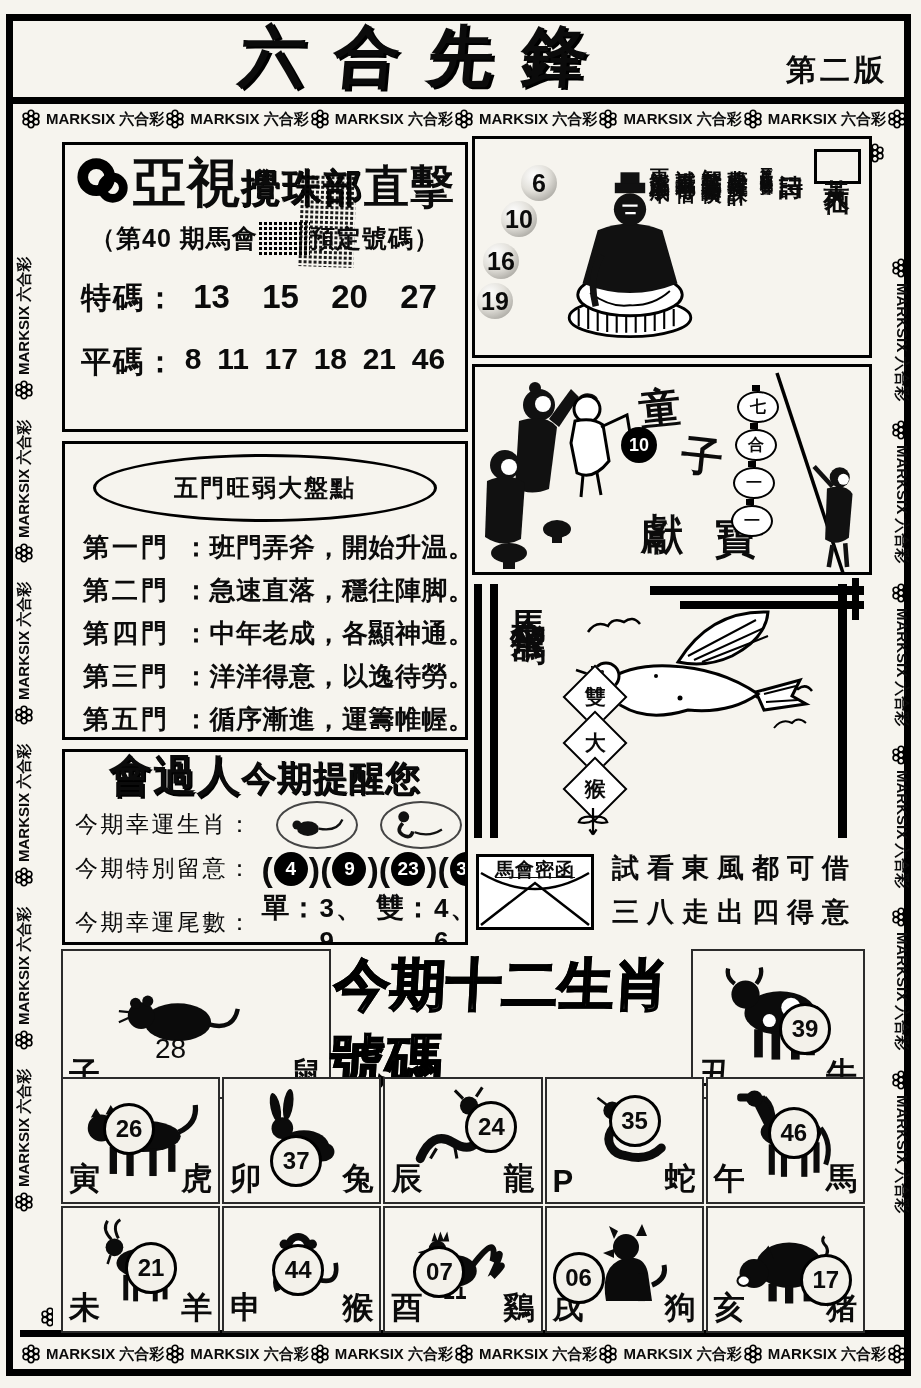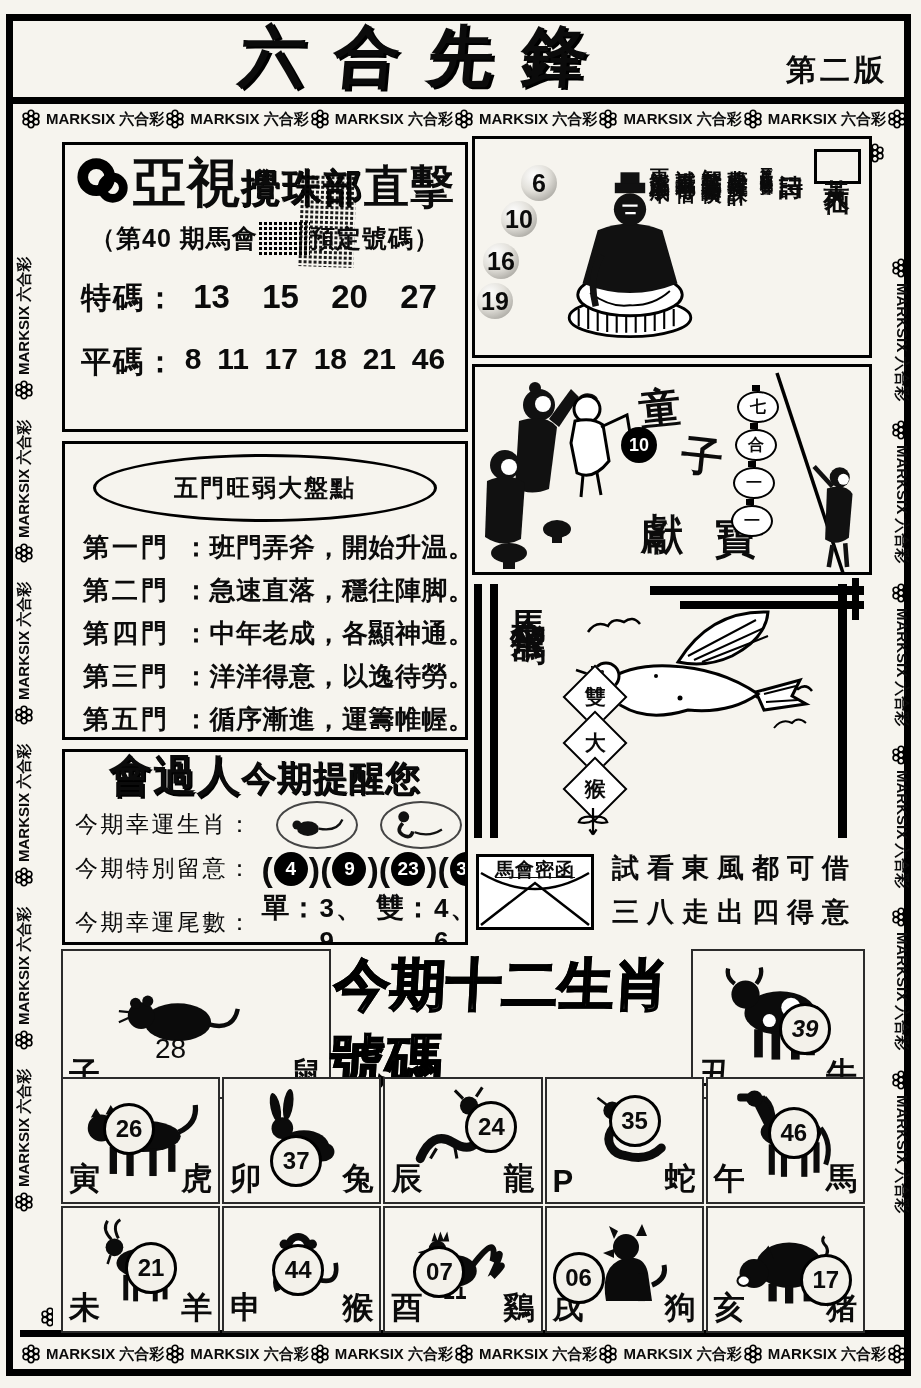--- a/index.html
+++ b/index.html
@@ -814,21 +814,21 @@
             <circle cx="30" cy="28" r="13"></circle>
           <path d="M20 18 Q12 12 14 4 M40 18 Q46 10 44 3" stroke="#0b0b0b" stroke-width="4" fill="none"></path>
           <rect x="38" y="60" width="8" height="26"></rect>
             <rect x="54" y="62" width="8" height="26"></rect>
             <rect x="72" y="62" width="8" height="26"></rect>
             <rect x="86" y="58" width="8" height="26"></rect>
           <circle cx="72" cy="40" r="9" fill="#fff"></circle>
             <circle cx="52" cy="52" r="6" fill="#fff"></circle>
           <path d="M95 40 Q106 52 102 66" stroke="#0b0b0b" stroke-width="4" fill="none"></path>
         </svg>
-        <span class="zbadge" style="left:86px;top:52px;font-style:italic;">39</span>
+        <span class="zbadge" style="left:86px;top:52px;">39</span>
         <span class="zbranch">丑</span>
         <span class="zanimal">牛</span>
       </div>
     </div>
     <div class="zrow zr23">
       <div class="zcell">
         <svg class="zsvg" style="width:126px;height:94px;" viewBox="0 0 120 90" fill="#0b0b0b">
           <ellipse cx="62" cy="50" rx="36" ry="15"></ellipse>
             <circle cx="22" cy="42" r="13"></circle>
           <path d="M12 32 l5 -9 5 8 z M26 29 l5 -9 5 8 z"></path>

